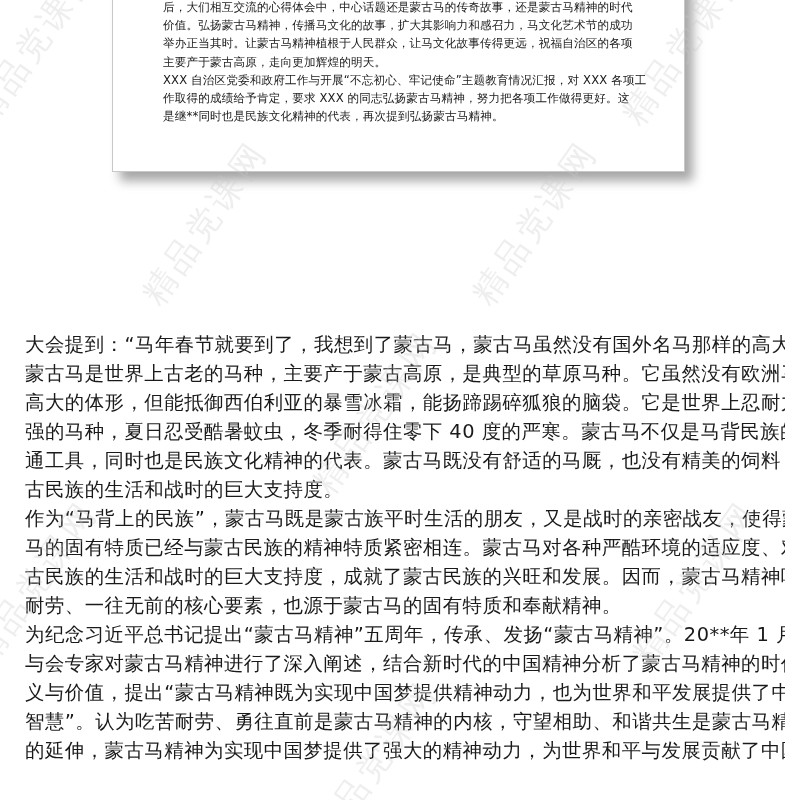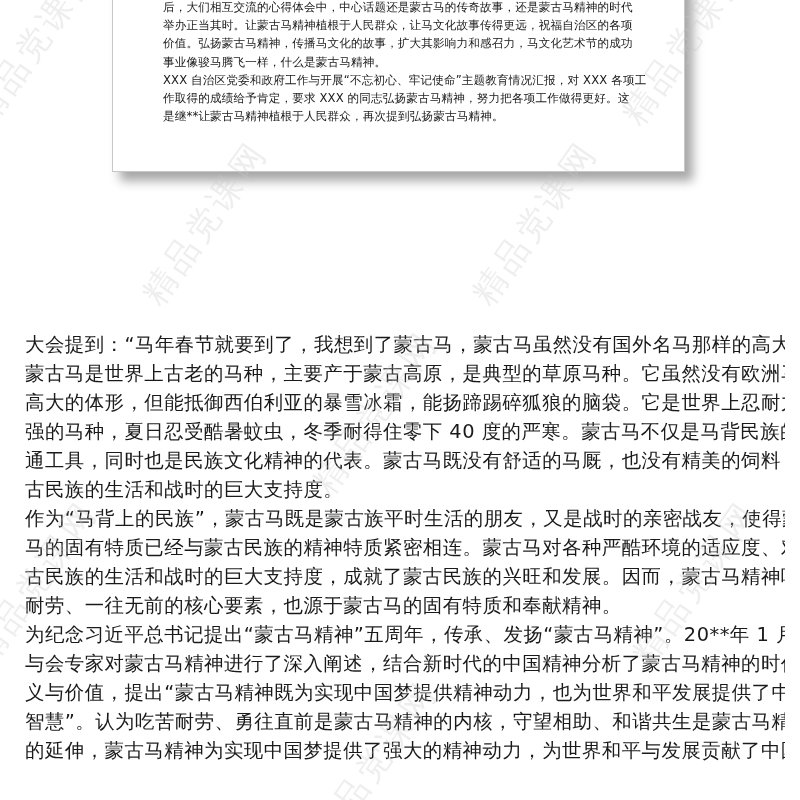--- a/index.html
+++ b/index.html
@@ -67,26 +67,26 @@
     font-weight: 300;
     letter-spacing: 4px;
   }
 </style>
 </head>
 <body>
 
 <div class="page-card">
   <div class="card-text">
     <div class="card-line">后，大们相互交流的心得体会中，中心话题还是蒙古马的传奇故事，还是蒙古马精神的时代</div>
+    <div class="card-line">价值。弘扬蒙古马精神，传播马文化的故事，扩大其影响力和感召力，马文化艺术节的成功</div>
     <div class="card-line">举办正当其时。让蒙古马精神植根于人民群众，让马文化故事传得更远，祝福自治区的各项</div>
-    <div class="card-line">价值。弘扬蒙古马精神，传播马文化的故事，扩大其影响力和感召力，马文化艺术节的成功</div>
-    <div class="card-line">事业像骏马腾飞一样，什么是蒙古马精神。</div>
+    <div class="card-line">主要产于蒙古高原，走向更加辉煌的明天。</div>
     <div class="card-line">XXX 自治区党委和政府工作与开展“不忘初心、牢记使命”主题教育情况汇报，对 XXX 各项工</div>
     <div class="card-line">作取得的成绩给予肯定，要求 XXX 的同志弘扬蒙古马精神，努力把各项工作做得更好。这</div>
-    <div class="card-line">是继**让蒙古马精神植根于人民群众，再次提到弘扬蒙古马精神。</div>
+    <div class="card-line">是继**同时也是民族文化精神的代表，再次提到弘扬蒙古马精神。</div>
   </div>
 </div>
 
 <div class="body-text">
   <div class="body-line">大会提到：“马年春节就要到了，我想到了蒙古马，蒙古马虽然没有国外名马那样的高大个</div>
   <div class="body-line">蒙古马是世界上古老的马种，主要产于蒙古高原，是典型的草原马种。它虽然没有欧洲马种</div>
   <div class="body-line">高大的体形，但能抵御西伯利亚的暴雪冰霜，能扬蹄踢碎狐狼的脑袋。它是世界上忍耐力最</div>
   <div class="body-line">强的马种，夏日忍受酷暑蚊虫，冬季耐得住零下 40 度的严寒。蒙古马不仅是马背民族的交</div>
   <div class="body-line">通工具，同时也是民族文化精神的代表。蒙古马既没有舒适的马厩，也没有精美的饲料，却</div>
   <div class="body-line">古民族的生活和战时的巨大支持度。</div>

